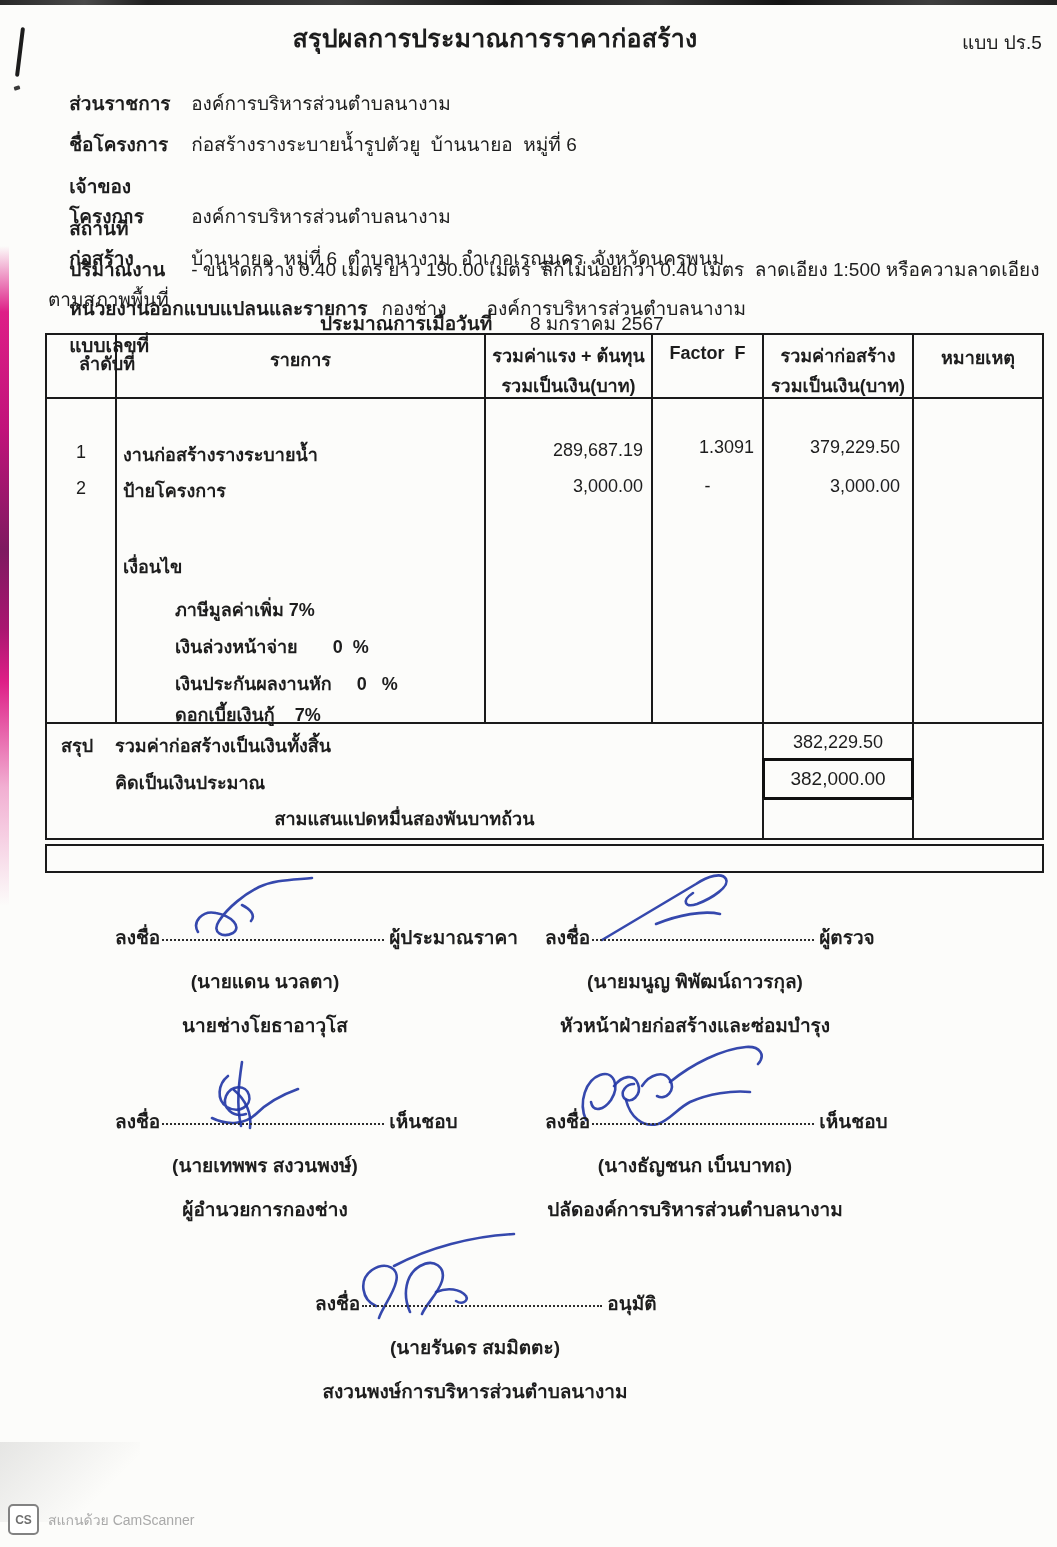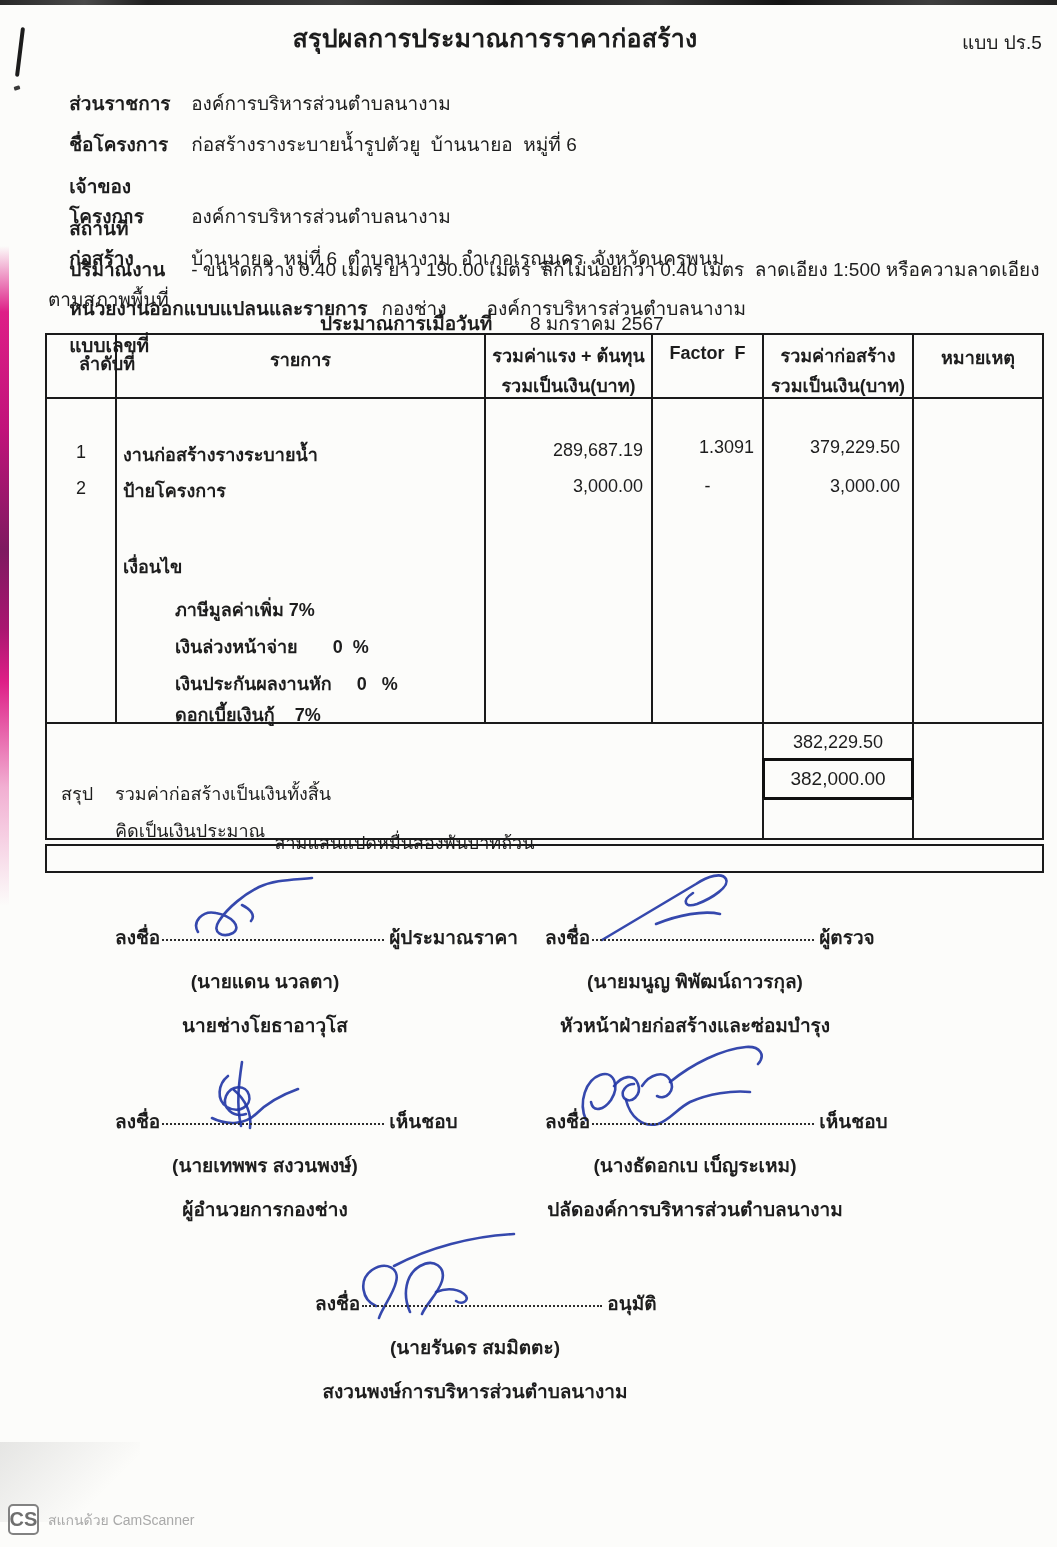--- a/index.html
+++ b/index.html
@@ -39,36 +39,36 @@
   .c{position:relative;border-right:2px solid #1a1a1a;}
   .c.last{border-right:none;}
   .c.bB{border-bottom:2px solid #1a1a1a;}
   .hc{text-align:center;font-weight:600;}
   .hline{position:absolute;left:0;width:100%;text-align:center;white-space:pre;}
   .cellabs{position:absolute;white-space:pre;}
   .num{font-weight:500;}
   .item{font-weight:700;}
   .cond-title{font-weight:700;}
   .cond{font-weight:600;white-space:pre;}
-  .sum-label{font-weight:400;margin-top:48px;}
+  .sum-label{font-weight:700;}
   .bigbox{position:absolute;inset:-2px;border:3px solid #101010;display:flex;align-items:center;justify-content:center;font-weight:400;font-size:19px;}
   .center-cell{display:flex;align-items:center;justify-content:center;}
   .tbl-bottom{position:absolute;left:45px;top:844px;width:999px;height:29px;border:2px solid #1a1a1a;}
   
   .sig{position:absolute;font-size:19px;}
   .sig-line{white-space:nowrap;font-weight:600;}
   .dots{display:inline-block;width:222px;height:5px;border-bottom:2.4px dotted #2c2c2c;margin:0 5px 3px 2px;}
   .dots.wide{width:240px;}
   .sig-name,.sig-pos{width:300px;text-align:center;font-weight:700;margin-top:14px;}
   .ink{position:absolute;pointer-events:none;}
   .ink path{fill:none;stroke:#2438a6;stroke-width:2.6;stroke-linecap:round;stroke-linejoin:round;opacity:.92;}
   
   .cs-footer{position:absolute;left:8px;top:1504px;display:flex;align-items:center;gap:9px;}
   .cs-logo{width:31px;height:31px;border:2.5px solid #828282;border-radius:5px;color:#6f6f6f;
-    display:flex;align-items:center;justify-content:center;font-weight:700;font-size:20px;background:#fff;}
+    display:flex;align-items:center;justify-content:center;font-weight:700;font-size:12px;background:#fff;}
   .cs-text{color:#a9a9a9;font-size:14px;}
 </style>
 </head>
 <body>
 
 <div class="sheet" style="background: rgb(252, 252, 250);">
 
   <div class="edge-top"></div>
   <div class="scan-stripe"></div>
   <div class="pen-mark"></div>
@@ -222,21 +222,21 @@
     <path d="M16,80 C8,62 16,40 30,35 C44,30 50,46 41,60 C34,70 23,73 21,62" style="stroke: rgb(36, 56, 166);"></path>
     <path d="M44,46 C52,36 64,33 68,44 C72,55 61,65 54,58 C50,52 56,44 64,44" style="stroke: rgb(36, 56, 166);"></path>
     <path d="M72,46 C80,34 94,30 100,40 C106,50 96,61 87,56" style="stroke: rgb(36, 56, 166);"></path>
     <path d="M100,42 C122,24 152,9 176,7 C190,6 196,15 188,24" style="stroke: rgb(36, 56, 166);"></path>
     <path d="M56,60 C60,76 72,88 88,84 C100,80 108,68 120,62 C138,54 162,50 180,52" style="stroke: rgb(36, 56, 166);"></path>
   </svg>
   <div class="sig" style="left:545px;top:1106px;">
     <div class="sig-line">
       <span>ลงชื่อ</span><span class="dots"></span><span>เห็นชอบ</span>
     </div>
-    <div class="sig-name">(นางธัดอกเบ  เบ็ญระเหม)</div>
+    <div class="sig-name">(นางธัญชนก  เบ็นบาทถ)</div>
     <div class="sig-pos">ปลัดองค์การบริหารส่วนตำบลนางาม</div>
   </div>
 
   <svg class="ink" style="left:348px;top:1230px;" width="175" height="95" viewBox="0 0 175 95">
     <path d="M28,76 C14,70 10,50 24,40 C38,31 52,38 48,52 C45,65 34,78 31,88" style="stroke: rgb(36, 56, 166);"></path>
     <path d="M62,82 C54,64 58,44 72,36 C86,28 98,37 94,51 C90,64 78,74 74,84" style="stroke: rgb(36, 56, 166);"></path>
     <path d="M46,36 C80,18 124,6 166,4" style="stroke: rgb(36, 56, 166);"></path>
     <path d="M88,62 C100,57 112,59 118,66 C121,71 114,75 108,71" style="stroke: rgb(36, 56, 166);"></path>
   </svg>
   <div class="sig" style="left:315px;top:1288px;">

